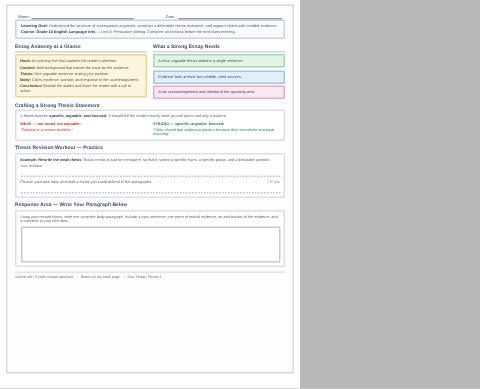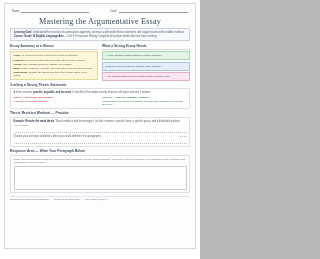--- a/index.html
+++ b/index.html
@@ -107,21 +107,20 @@
       <div class="field">
         <span class="lbl">Name:</span>
         <span class="rule"></span>
       </div>
       <div class="field">
         <span class="lbl">Date:</span>
         <span class="rule"></span>
       </div>
     </div>
 
-    <div class="title">Mastering the Argumentative Essay</div>
 
     <div class="intro">
       <p><b>Learning Goal:</b><span> Understand the structure of a persuasive argument, construct a defensible thesis statement, and support claims with credible evidence.</span></p>
       <p><b>Course: Grade 10 English Language Arts</b><span> — Unit 3: Persuasive Writing. Complete all sections before the next class meeting.</span></p>
     </div>
 
     <div class="cols">
 
       <div class="col">
         <div class="h2 u">Essay Anatomy at a Glance</div>

